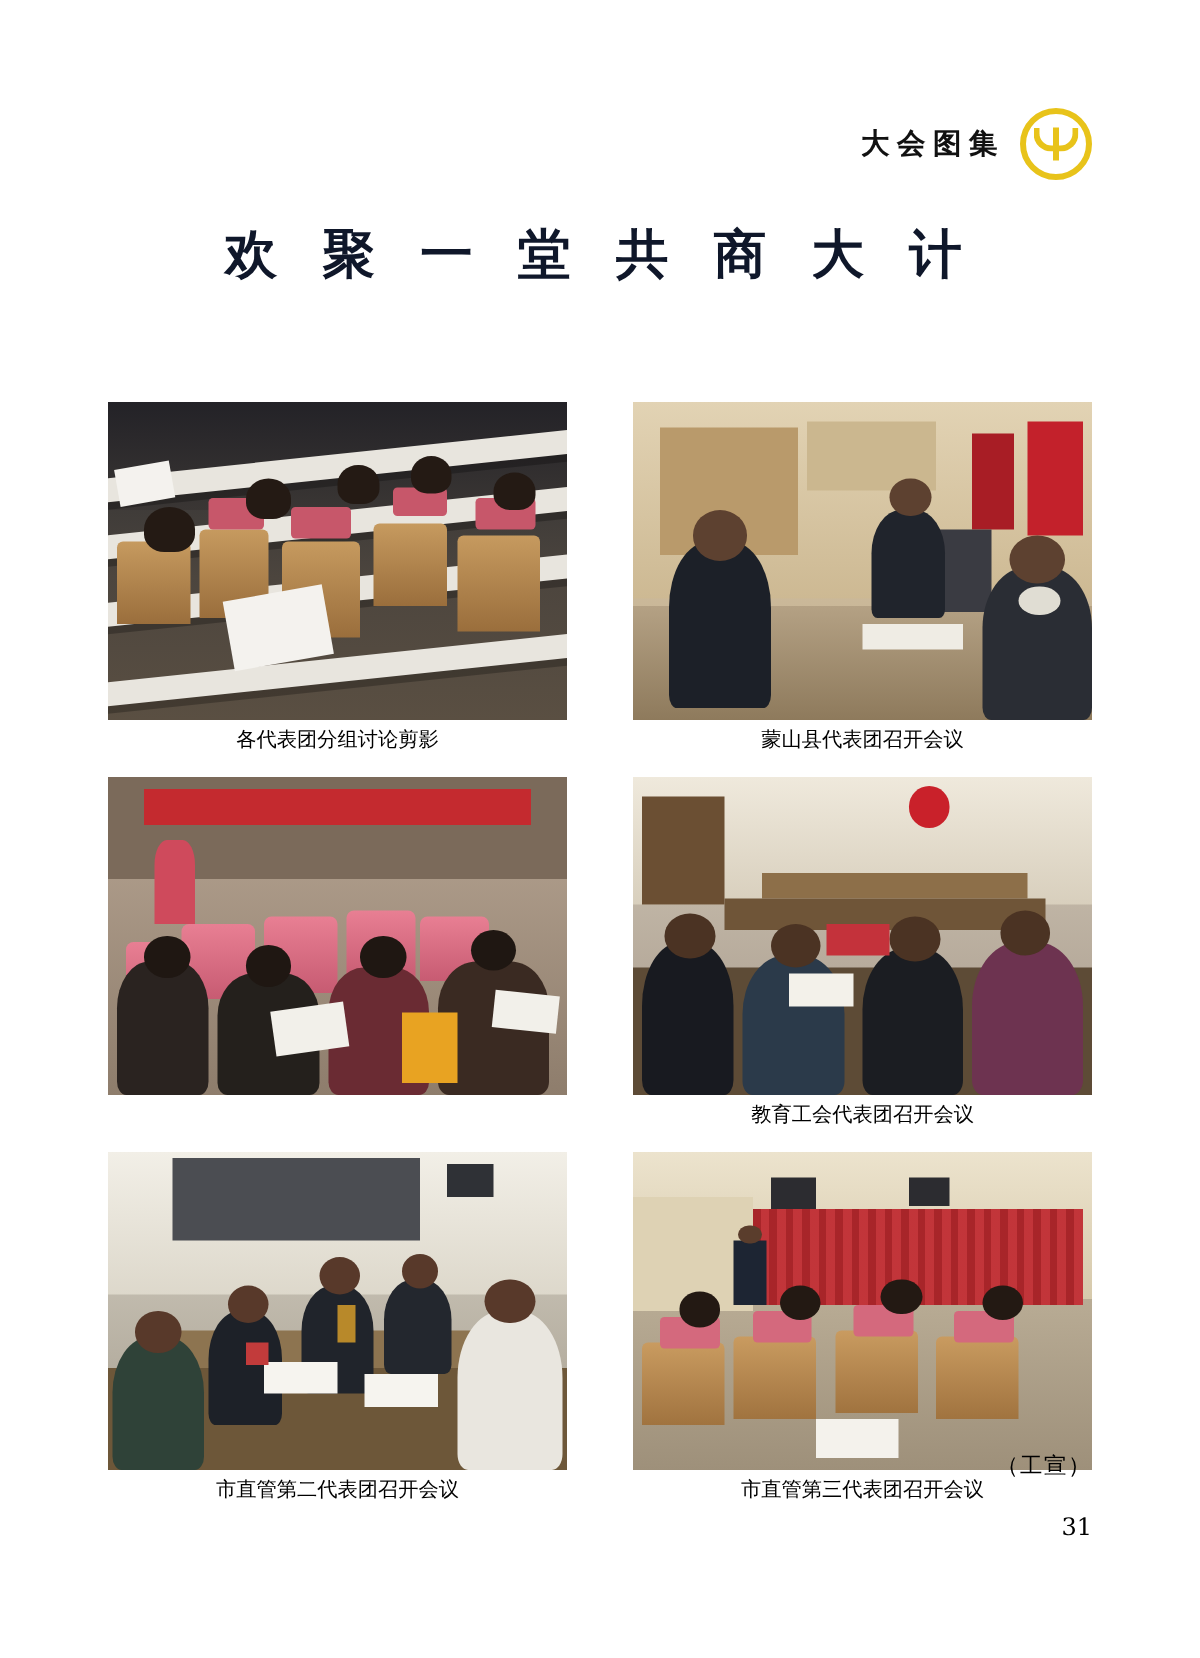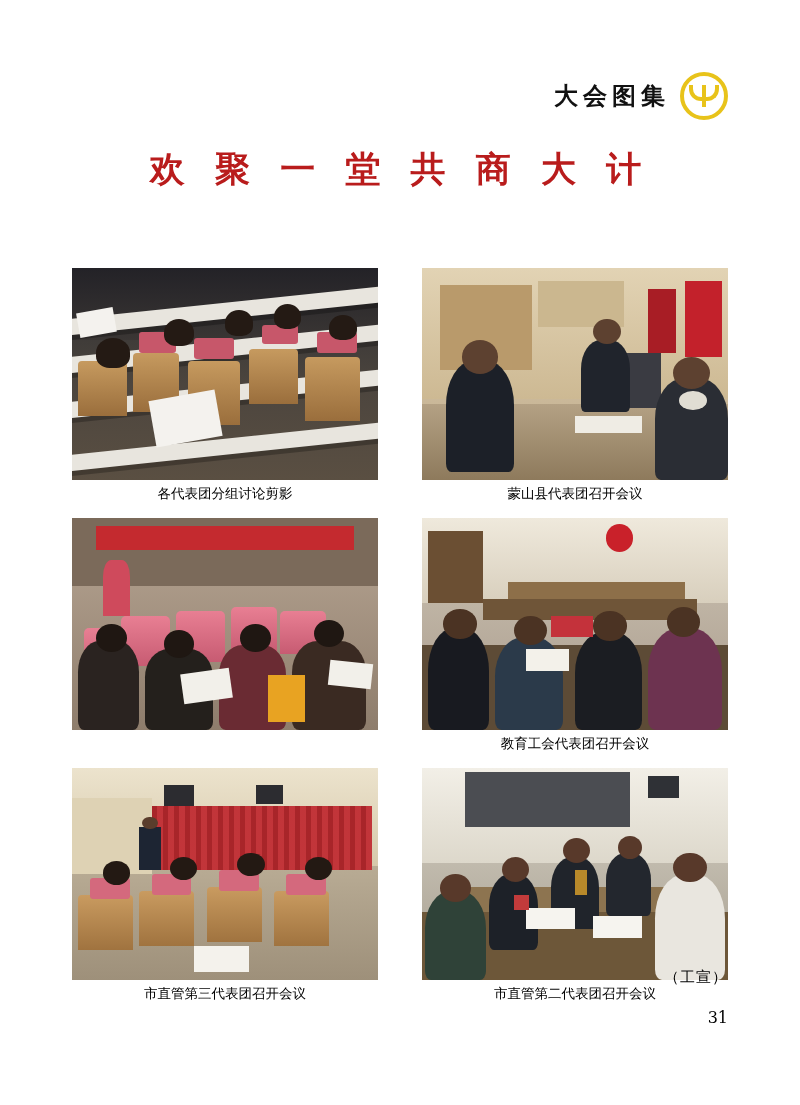--- a/index.html
+++ b/index.html
@@ -28,21 +28,21 @@
     position: absolute;
     top: 72px;
     right: 72px;
     display: flex;
     align-items: center;
     gap: 10px;
   }
   .header-label {
     font-family: "DejaVu Serif", "Liberation Serif", serif;
     font-weight: bold;
-    font-size: 24px;
+    font-size: 19px;
     letter-spacing: 5px;
     color: #111;
   }
   .logo {
     width: 48px;
     height: 48px;
     border-radius: 50%;
     border: 4px solid #e8c31a;
     position: relative;
     background: #ffffff;
@@ -75,21 +75,21 @@
   .title-main {
     position: absolute;
     top: 146px;
     left: 0;
     width: 100%;
     text-align: center;
     font-family: "DejaVu Serif", "Liberation Serif", serif;
     font-weight: bold;
     font-size: 35px;
     letter-spacing: 9px;
-    color: #b91c1c;
+    color: #0f172a;
   }
   .title-sub {
     position: absolute;
     top: 196px;
     left: 0;
     width: 100%;
     text-align: center;
     font-family: "DejaVu Sans", "Liberation Sans", sans-serif;
     font-weight: bold;
     font-size: 21px;
@@ -311,20 +311,47 @@
           <div class="head" style="left:80%;top:42%;width:11%;height:14%"></div>
           <div class="sh" style="left:42%;top:46%;width:14%;height:10%;background:#c4323b"></div>
           <div class="sh" style="left:34%;top:62%;width:14%;height:10%;background:#f3f1ea"></div>
         </div>
       </div>
       <div class="caption">教育工会代表团召开会议</div>
     </div>
 
     <div class="cell">
       <div class="photo">
+        <div class="scene s6">
+          <div class="wall"></div>
+          <div class="dark" style="left:14%;top:2%;width:54%;height:26%"></div>
+          <div class="sh" style="left:74%;top:4%;width:10%;height:10%;background:#2f3136"></div>
+          <div class="table" style="left:8%;top:56%;width:86%;height:14%"></div>
+          <div class="sh" style="left:0;top:68%;width:100%;height:32%;background:#6d5739"></div>
+          <div class="person" style="left:1%;top:58%;width:20%;height:42%;background:#2f4238"></div>
+          <div class="head" style="left:6%;top:50%;width:10%;height:13%"></div>
+          <div class="person" style="left:22%;top:50%;width:16%;height:36%;background:#1d2128"></div>
+          <div class="head" style="left:26%;top:42%;width:9%;height:12%"></div>
+          <div class="person" style="left:42%;top:42%;width:16%;height:34%;background:#20242b"></div>
+          <div class="head" style="left:46%;top:33%;width:9%;height:12%"></div>
+          <div class="person" style="left:60%;top:40%;width:15%;height:30%;background:#23272e"></div>
+          <div class="head" style="left:64%;top:32%;width:8%;height:11%"></div>
+          <div class="person" style="left:76%;top:50%;width:23%;height:50%;background:#e9e6df"></div>
+          <div class="head" style="left:82%;top:40%;width:11%;height:14%"></div>
+          <div class="paper" style="left:34%;top:66%;width:16%;height:10%"></div>
+          <div class="paper" style="left:56%;top:70%;width:16%;height:10%"></div>
+          <div class="sh" style="left:50%;top:48%;width:4%;height:12%;background:#b8892a"></div>
+          <div class="sh" style="left:30%;top:60%;width:5%;height:7%;background:#c23b3b"></div>
+        </div>
+      </div>
+      <div class="caption">市直管第二代表团召开会议</div>
+    </div>
+
+    <div class="cell">
+      <div class="photo">
         <div class="scene s5">
           <div class="wall"></div>
           <div class="curtain" style="left:26%;top:18%;width:72%;height:30%"></div>
           <div class="sh" style="left:26%;top:18%;width:72%;height:30%;background:repeating-linear-gradient(90deg, rgba(0,0,0,.12) 0 5px, rgba(255,255,255,.05) 5px 11px)"></div>
           <div class="sh" style="left:0;top:14%;width:26%;height:36%;background:#ded2b4"></div>
           <div class="sh" style="left:30%;top:8%;width:10%;height:10%;background:#2c2c30"></div>
           <div class="sh" style="left:60%;top:8%;width:9%;height:9%;background:#2c2c30"></div>
           <div class="seat" style="left:2%;top:60%;width:18%;height:26%"></div>
           <div class="seat" style="left:22%;top:58%;width:18%;height:26%"></div>
           <div class="seat" style="left:44%;top:56%;width:18%;height:26%"></div>
@@ -338,45 +365,18 @@
           <div class="head" style="left:54%;top:40%;width:9%;height:11%"></div>
           <div class="head" style="left:76%;top:42%;width:9%;height:11%"></div>
           <div class="sh" style="left:22%;top:28%;width:7%;height:20%;background:#1d2533"></div>
           <div class="sh" style="left:23%;top:23%;width:5%;height:6%;background:#5a3d2c;border-radius:50%"></div>
           <div class="sh" style="left:40%;top:84%;width:18%;height:12%;background:#f4f2ec"></div>
         </div>
       </div>
       <div class="caption">市直管第三代表团召开会议</div>
     </div>
 
-    <div class="cell">
-      <div class="photo">
-        <div class="scene s6">
-          <div class="wall"></div>
-          <div class="dark" style="left:14%;top:2%;width:54%;height:26%"></div>
-          <div class="sh" style="left:74%;top:4%;width:10%;height:10%;background:#2f3136"></div>
-          <div class="table" style="left:8%;top:56%;width:86%;height:14%"></div>
-          <div class="sh" style="left:0;top:68%;width:100%;height:32%;background:#6d5739"></div>
-          <div class="person" style="left:1%;top:58%;width:20%;height:42%;background:#2f4238"></div>
-          <div class="head" style="left:6%;top:50%;width:10%;height:13%"></div>
-          <div class="person" style="left:22%;top:50%;width:16%;height:36%;background:#1d2128"></div>
-          <div class="head" style="left:26%;top:42%;width:9%;height:12%"></div>
-          <div class="person" style="left:42%;top:42%;width:16%;height:34%;background:#20242b"></div>
-          <div class="head" style="left:46%;top:33%;width:9%;height:12%"></div>
-          <div class="person" style="left:60%;top:40%;width:15%;height:30%;background:#23272e"></div>
-          <div class="head" style="left:64%;top:32%;width:8%;height:11%"></div>
-          <div class="person" style="left:76%;top:50%;width:23%;height:50%;background:#e9e6df"></div>
-          <div class="head" style="left:82%;top:40%;width:11%;height:14%"></div>
-          <div class="paper" style="left:34%;top:66%;width:16%;height:10%"></div>
-          <div class="paper" style="left:56%;top:70%;width:16%;height:10%"></div>
-          <div class="sh" style="left:50%;top:48%;width:4%;height:12%;background:#b8892a"></div>
-          <div class="sh" style="left:30%;top:60%;width:5%;height:7%;background:#c23b3b"></div>
-        </div>
-      </div>
-      <div class="caption">市直管第二代表团召开会议</div>
-    </div>
-
   </div>
 
   <div class="signature">（工宣）</div>
   <div class="page-number">31</div>
 
 </div>
 
 </body></html>

